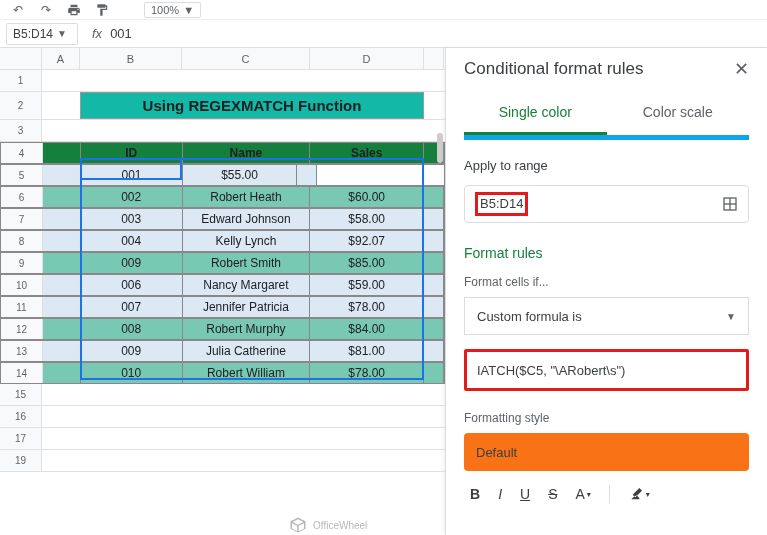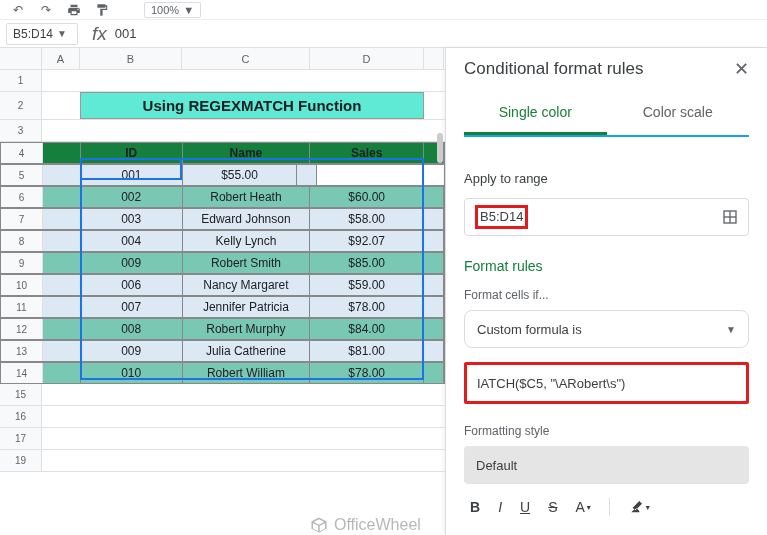--- a/index.html
+++ b/index.html
@@ -5,21 +5,21 @@
 * { box-sizing: border-box; margin: 0; padding: 0; font-family: Arial, sans-serif; }
 body { background: #fff; width: 767px; height: 535px; overflow: hidden; position: relative; }
 
 .toolbar-top { height: 20px; display: flex; align-items: center; gap: 12px; padding: 2px 10px; color: #5f6368; font-size: 12px; border-bottom: 1px solid #eee; }
 .toolbar-top .icon { width: 16px; height: 16px; display: flex; align-items: center; justify-content: center; }
 .zoom-box { border: 1px solid #dadce0; padding: 1px 6px; font-size: 11px; display: flex; align-items: center; gap: 4px; border-radius: 2px; }
 
 .name-fx-bar { height: 28px; display: flex; align-items: center; border-bottom: 1px solid #e0e0e0; padding: 0 6px; }
 .name-box { width: 72px; height: 22px; border: 1px solid #dadce0; display: flex; align-items: center; padding: 0 6px; font-size: 12px; color: #3c4043; border-radius: 2px; }
 .name-arrow { margin-left: 4px; color: #5f6368; font-size: 10px; }
-.fx-label { margin-left: 14px; font-style: italic; color: #5f6368; font-size: 19px; }
+.fx-label { margin-left: 14px; font-style: italic; color: #5f6368; font-size: 13px; }
 .fx-value { margin-left: 8px; font-size: 13px; color: #3c4043; }
 
 .main-area { display: flex; height: calc(100% - 48px); }
 .sheet-pane { flex: 0 0 445px; position: relative; overflow: hidden; }
 .sidebar { flex: 1; border-left: 1px solid #dadce0; padding: 0 18px 12px 18px; background: #fff; overflow: hidden; box-shadow: -2px 0 4px rgba(0,0,0,0.05); }
 
 .col-headers { display: flex; height: 22px; background: #f8f9fa; border-bottom: 1px solid #e0e0e0; font-size: 11px; color: #5f6368; }
 .row-head-corner { width: 42px; border-right: 1px solid #e0e0e0; }
 .col-head { border-right: 1px solid #e0e0e0; display: flex; align-items: center; justify-content: center; }
 .col-A { width: 38px; }
@@ -31,54 +31,54 @@
 .sheet-rows { height: calc(100% - 22px); overflow: hidden; }
 .sheet-row { display: flex; height: 22px; border-bottom: 1px solid #e0e0e0; }
 .row-head { width: 42px; background: #f8f9fa; border-right: 1px solid #e0e0e0; display: flex; align-items: center; justify-content: center; font-size: 10px; color: #5f6368; }
 .cell { border-right: 1px solid transparent; display: flex; align-items: center; justify-content: center; font-size: 12px; color: #202124; }
 .cA { width: 38px; }
 .cB { width: 102px; }
 .cC { width: 128px; }
 .cD { width: 114px; }
 .cE { width: 20px; }
 
-.title-band { background: #5eead4; border: 1px solid #999; font-weight: bold; font-size: 15px; padding: 4px 0; }
+.title-band { background: #14b8a6; border: 1px solid #999; font-weight: bold; font-size: 15px; padding: 4px 0; }
 .tbl { border: 1px solid #888; }
 .tbl .cell { border-right: 1px solid #888; }
 .tbl.header .cell { background: #15803d; font-weight: bold; }
 .tbl.hl .cell { background: #79c8b3; }
 .tbl.plain .cell { background: #dde8f5; }
 .sel-outline { position: absolute; border: 2px solid #1a73e8; pointer-events: none; }
 
-.watermark { position: absolute; left: 310px; top: 468px; display: flex; align-items: center; gap: 6px; color: #999; font-size: 16px; opacity: 0.7; }
+.watermark { position: absolute; left: 289px; top: 468px; display: flex; align-items: center; gap: 6px; color: #999; font-size: 10px; opacity: 0.7; }
 .watermark svg { width: 18px; height: 18px; }
 
 .sidebar-header { display: flex; justify-content: space-between; align-items: center; padding: 10px 0 14px 0; font-size: 17px; color: #3c4043; }
 .sidebar-header .close { font-size: 18px; color: #5f6368; cursor: pointer; }
 
-.tabs { display: flex; border-bottom: 2px solid #0ea5e9; margin-bottom: 34px; justify-content: flex-end; }
+.tabs { display: flex; border-bottom: 5px solid #0ea5e9; margin-bottom: 18px; justify-content: flex-end; }
 .tab { flex: 1; text-align: center; padding: 10px 0 12px 0; font-size: 14px; color: #5f6368; cursor: pointer; }
 .tab.active { color: #188038; border-bottom: 3px solid #188038; font-weight: 500; }
 
 .section-label { font-size: 13px; color: #3c4043; margin-bottom: 12px; }
 .sub-label { font-size: 12px; color: #5f6368; margin-bottom: 8px; }
 
 .range-box { display: flex; align-items: center; border: 1px solid #dadce0; border-radius: 4px; height: 38px; padding: 0 10px; margin-bottom: 22px; }
 .range-box .txt { flex: 1; font-size: 13px; color: #3c4043; }
 .range-box .grid-icon { width: 16px; height: 16px; color: #5f6368; }
 .red-highlight { border: 3px solid #e41b1b; display: inline-block; padding: 0 2px; line-height: 18px; }
 
 .rules-label { font-size: 14px; color: #15803d; margin-bottom: 14px; }
 
-.dropdown { border: 1px solid #dadce0; border-radius: 8px; height: 38px; display: flex; align-items: center; justify-content: space-between; padding: 0 12px; font-size: 13px; color: #3c4043; margin-bottom: 14px; cursor: pointer; }
+.dropdown { border: 1px solid #dadce0; border-radius: 0; height: 38px; display: flex; align-items: center; justify-content: space-between; padding: 0 12px; font-size: 13px; color: #3c4043; margin-bottom: 14px; cursor: pointer; }
 .dropdown .arrow { color: #5f6368; font-size: 10px; }
 
 .formula-box { border: 3px solid #e41b1b; border-radius: 2px; height: 42px; display: flex; align-items: center; padding: 0 10px; font-size: 13px; color: #3c4043; margin-bottom: 20px; }
 
-.style-preview { background: #e5e5e5; height: 38px; display: flex; align-items: center; padding: 0 12px; font-size: 13px; color: #3c4043; border-radius: 4px; margin-bottom: 10px; }
+.style-preview { background: #f97316; height: 38px; display: flex; align-items: center; padding: 0 12px; font-size: 13px; color: #3c4043; border-radius: 4px; margin-bottom: 10px; }
 
 .format-toolbar { display: flex; gap: 18px; padding: 4px 6px; color: #3c4043; font-size: 14px; align-items: center; }
 .format-toolbar .fbtn { cursor: pointer; display: flex; align-items: center; gap: 2px; }
 .format-toolbar .sep { width: 1px; height: 18px; background: #dadce0; }
 
 .scroll-indicator { position: absolute; right: 2px; top: 85px; width: 6px; height: 30px; background: #ccc; border-radius: 3px; }
 </style>
 </head>
 <body>
 

